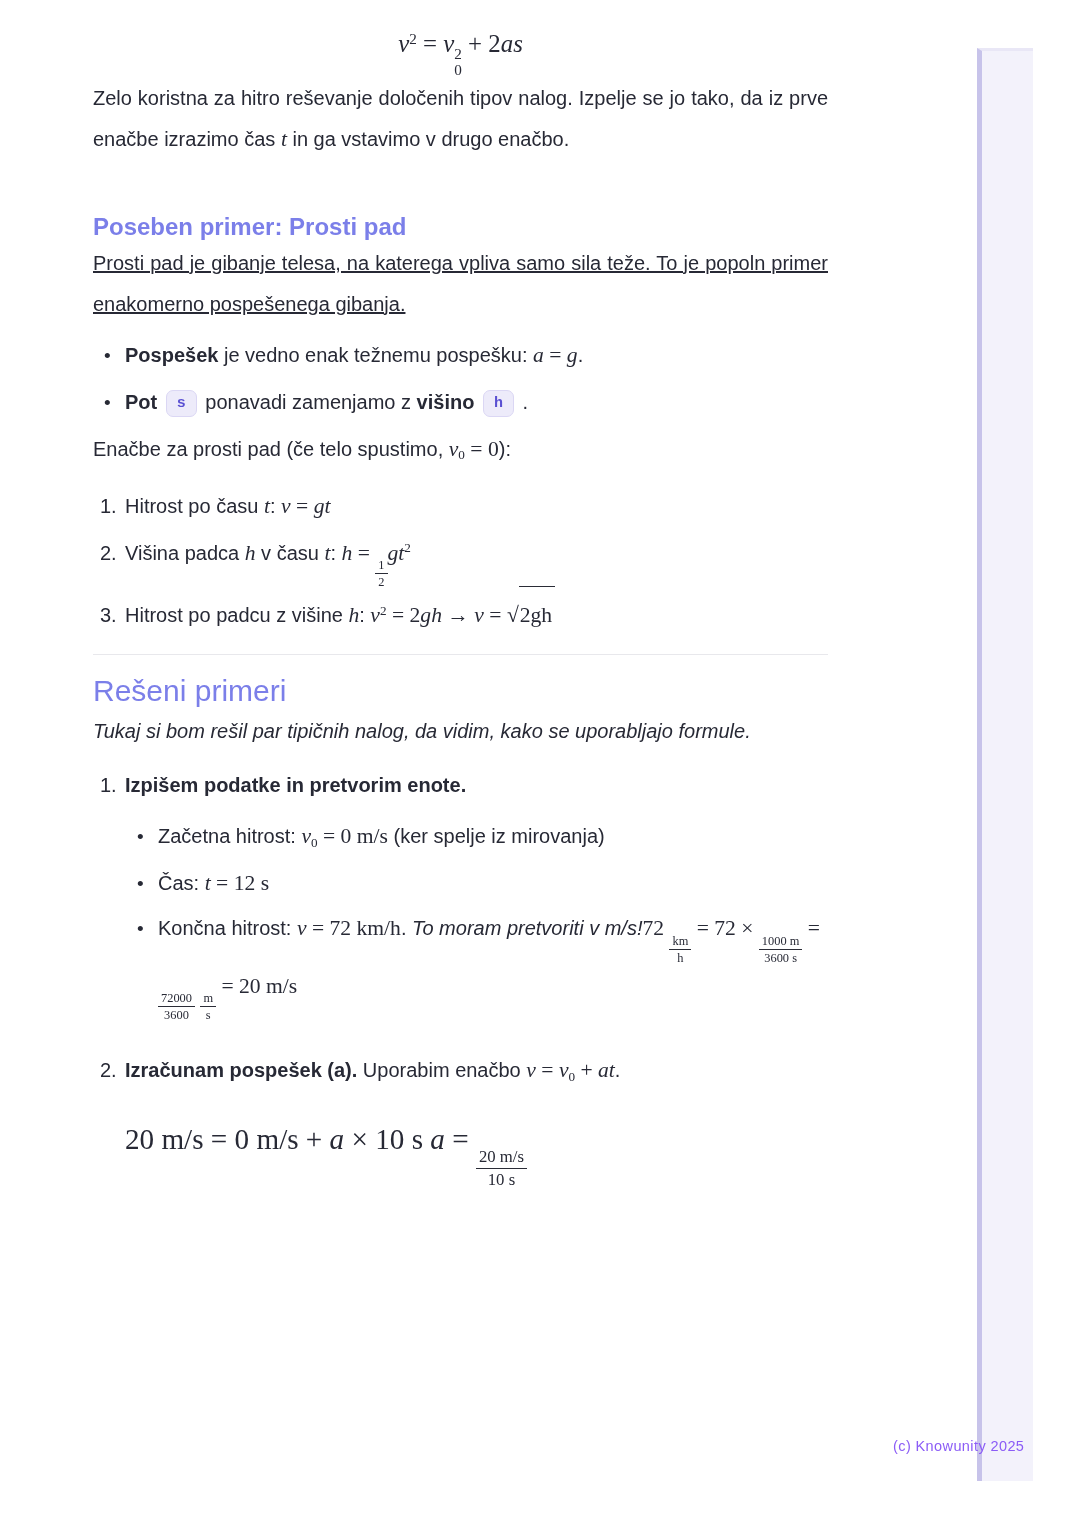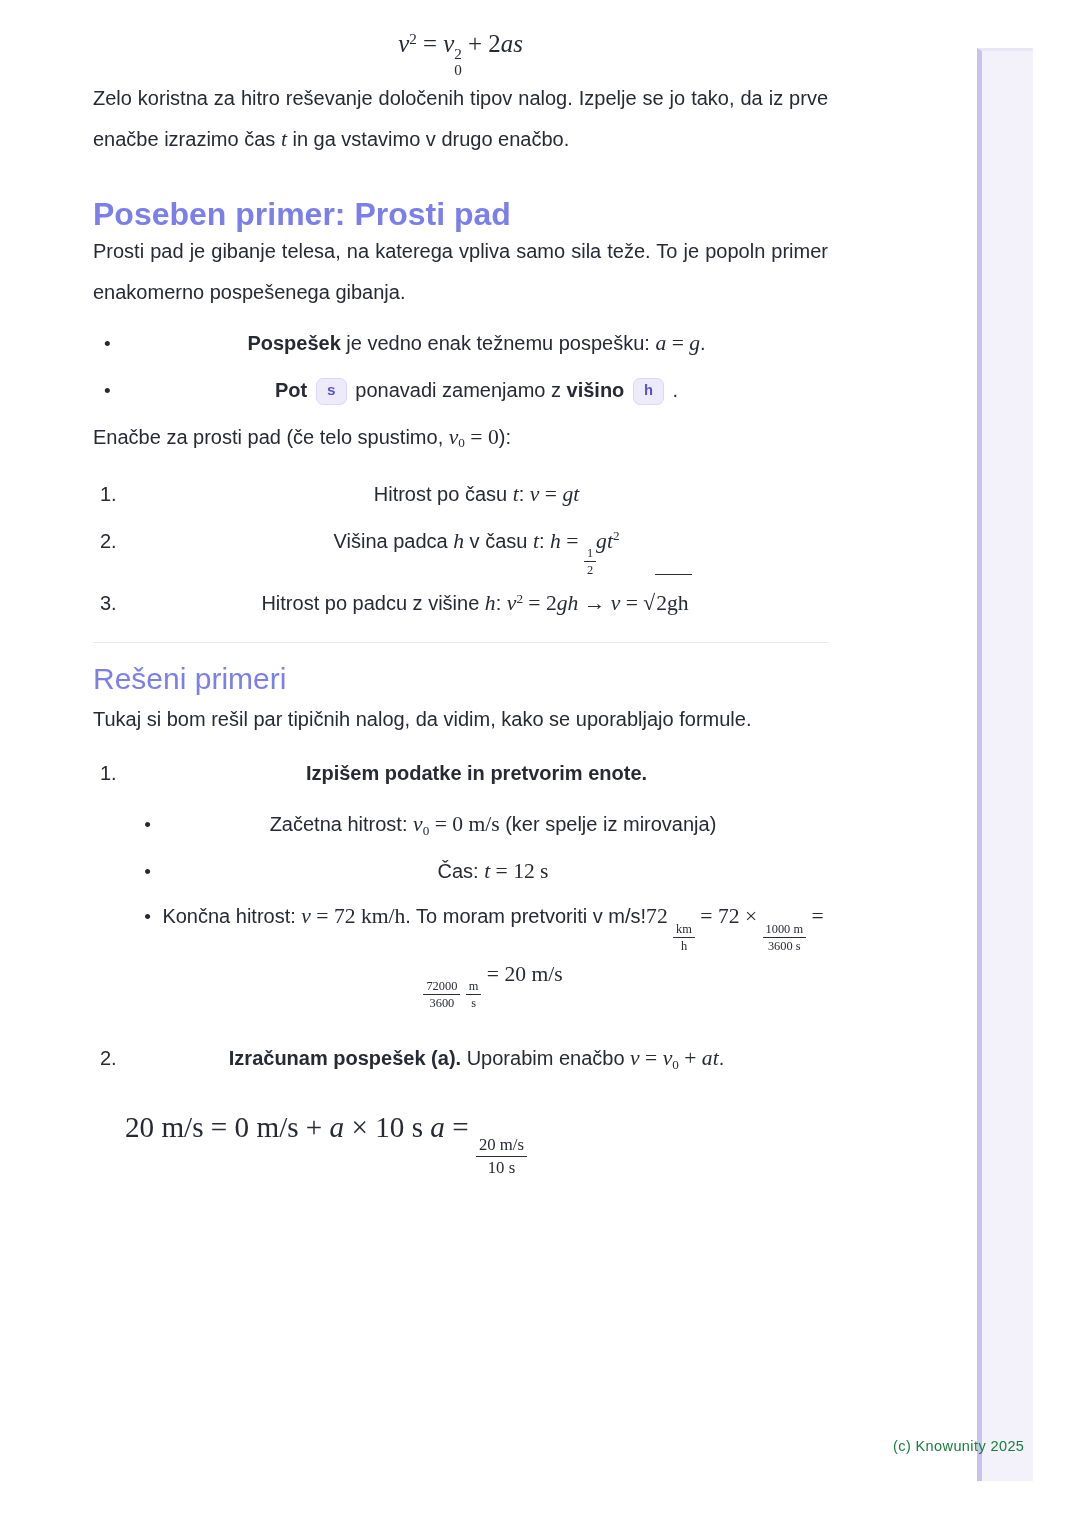--- a/index.html
+++ b/index.html
@@ -5,47 +5,47 @@
   html,body{margin:0;padding:0;}
   body{
     width:1080px;height:1528px;position:relative;overflow:hidden;
     background:#ffffff;
     font-family:"Liberation Sans","DejaVu Sans",sans-serif;
     color:#272935;
   }
   .content{position:absolute;left:93px;top:0;width:735px;}
   p.para{margin:0;text-align:justify;font-size:20px;line-height:41px;}
   .math-display{margin:22px 0 0;text-align:center;font-size:23px;line-height:44px;}
-  h3.sub-heading{margin:38px 0 0;font-size:32px;line-height:33px;font-weight:700;color:#7b7fe9;}
+  h3.sub-heading{margin:50px 0 0;font-size:24px;line-height:33px;font-weight:700;color:#7b7fe9;}
   h2.main-heading{margin:16px 0 0;font-size:30px;line-height:40px;font-weight:400;color:#7b7fe9;}
   .mt1{margin-top:33px;}
-  .mt2{margin-top:17px;}
+  .mt2{margin-top:17px;text-decoration:underline;}
   .mt3{margin-top:10px;}
   .mt4{margin-top:20px;}
   .mt5{margin-top:16px;}
 
   
   .ul-list{margin:10px 0 0;padding-left:11px;}
   .ul-item{display:flex;font-size:20px;line-height:41px;margin-bottom:6px;}
   .ul-item::before{content:"•";flex:none;width:21px;font-size:19px;}
   .ol-list{margin:12px 0 0;padding-left:7px;}
   .ol-item{display:flex;font-size:20px;line-height:44px;margin-bottom:3px;}
   .ol-marker{flex:none;width:25px;}
-  .li-body{flex:1 1 auto;min-width:0;text-align:center;}
+  .li-body{flex:1 1 auto;min-width:0;}
   .sub-ul{margin:10px 0 0;padding-left:12px;}
   .sub-ul .ul-item{line-height:41px;margin-bottom:4px;}
   .sub-ul .ul-item::before{width:21px;}
   .ol-ex .ol-item{line-height:42px;}
   .ex-step2{margin-top:22px;}
 
   .divider{height:0;border:0;border-top:1px solid #e8e8ec;margin:14px 0 0;}
 
   
   .bold{font-weight:700;}
-  .ital{}
+  .ital{font-style:italic;}
   .mi,.mr,.sqrt,.frac,.ss{font-family:"Liberation Serif","DejaVu Serif",serif;}
   .mi{font-style:italic;font-size:1.08em;}
   .mr{font-size:1.08em;}
   .msup{font-size:0.66em;position:relative;top:-0.55em;}
   .msub{font-size:0.66em;position:relative;top:0.25em;}
   .ss{display:inline-flex;flex-direction:column;align-items:flex-start;font-size:0.66em;line-height:1.05;vertical-align:-0.45em;}
   .frac{display:inline-flex;flex-direction:column;align-items:center;font-size:0.62em;line-height:1.3;vertical-align:-0.75em;}
   .frac .num{border-bottom:1.4px solid #2a2c36;padding:0 3px;}
   .frac .den{padding:0 3px;}
   .sqrt{font-size:1.08em;white-space:nowrap;}
@@ -60,21 +60,21 @@
   .math-accel{margin:20px 0 0 32px;font-size:27px;line-height:50px;}
 
   
   .side-strip{
     position:absolute;left:977px;top:48px;width:51px;height:1430px;
     background:#f3f2fb;border-left:5px solid #c7c3ea;border-top:3px solid #e9e7f6;
     z-index:1;
   }
   .footer{
     position:absolute;left:893px;top:1438px;z-index:3;
-    font-size:14.5px;color:#15803d;letter-spacing:0.4px;
+    font-size:14.5px;color:#8b5cf6;letter-spacing:0.4px;
   }
 </style>
 </head>
 <body>
 
 <main class="page">
   <div class="content">
 
 
     <div class="math-display"><span class="mi">v</span><span class="mr msup">2</span><span class="mr"> = </span><span class="mi">v</span><span class="ss">

